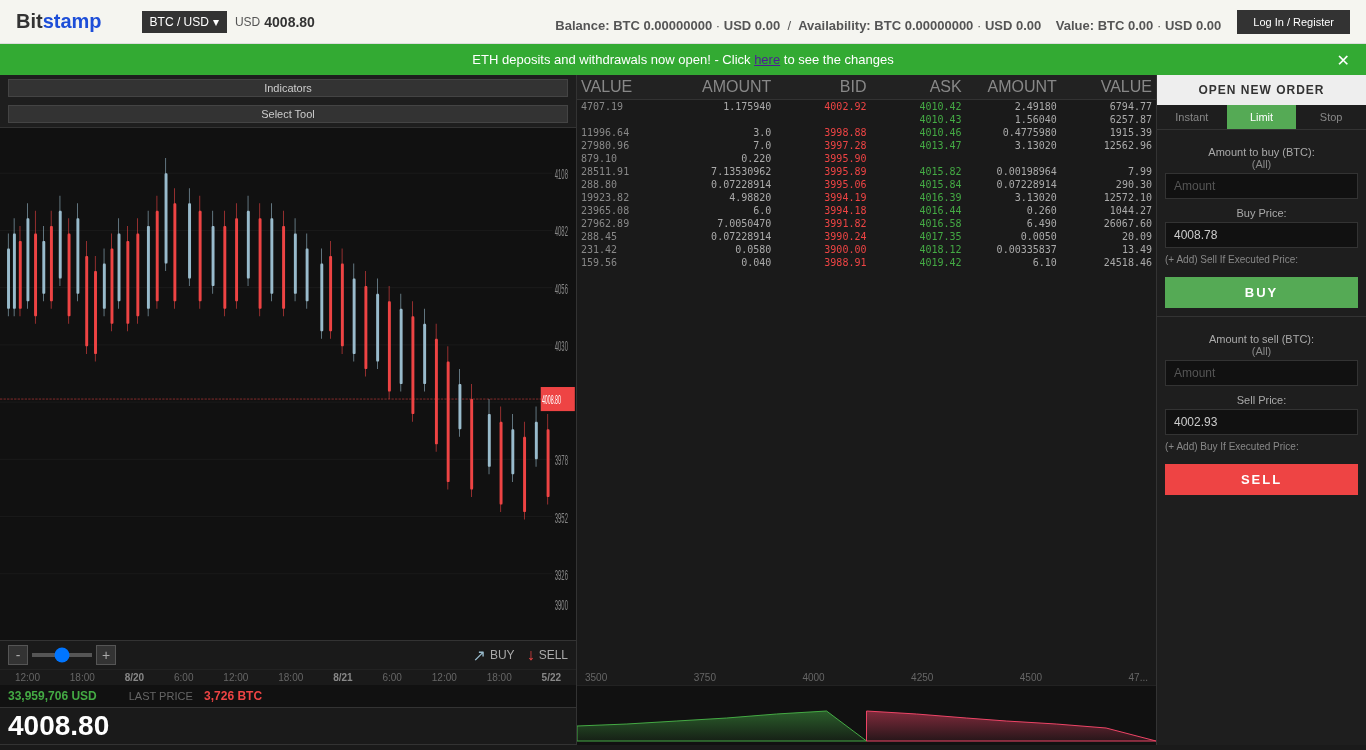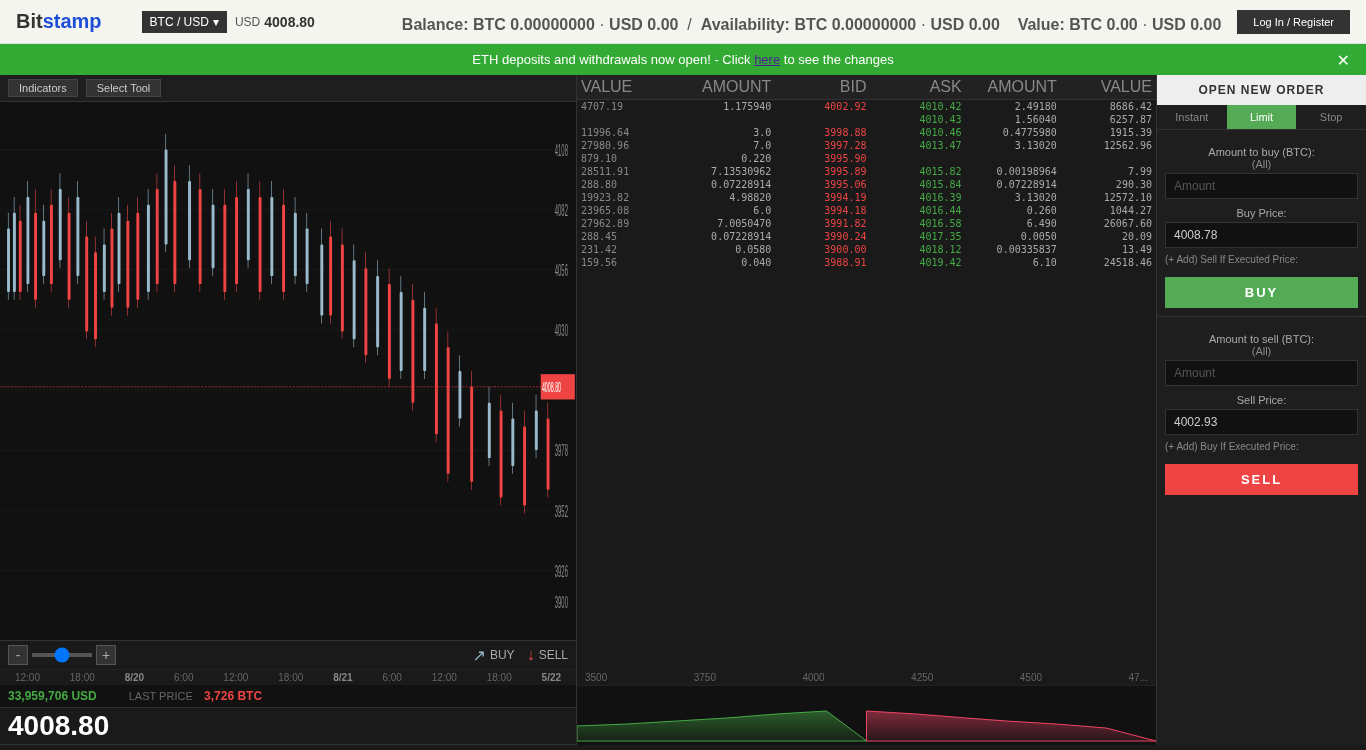--- a/index.html
+++ b/index.html
@@ -4,35 +4,35 @@
   <style>
     * { margin: 0; padding: 0; box-sizing: border-box; }
     body { font-family: Arial, sans-serif; background: #1a1a1a; color: #ccc; font-size: 12px; width: 1366px; height: 750px; overflow: hidden; }
 
     
     #header { background: #f5f5f0; display: flex; align-items: center; padding: 0 16px; height: 44px; border-bottom: 1px solid #ddd; }
     #logo { font-size: 20px; font-weight: bold; color: #333; margin-right: 40px; }
     #logo span { color: #1d4ed8; }
     #pair-selector { background: #333; color: #fff; border: none; padding: 4px 8px; font-size: 12px; cursor: pointer; display: flex; align-items: center; gap: 4px; }
     #price-display { color: #333; font-size: 14px; font-weight: bold; margin-left: 8px; }
-    #balance-info { margin-left: auto; font-size: 16px; color: #555; margin-top: 7px; }
+    #balance-info { margin-left: auto; font-size: 13px; color: #555; margin-top: 7px; }
     #balance-info span { font-weight: bold; }
     #login-btn { background: #333; color: #fff; border: none; padding: 6px 16px; margin-left: 16px; cursor: pointer; }
 
     
     #banner { background: #3a3; color: #fff; text-align: center; padding: 8px; font-size: 13px; position: relative; }
     #banner a { color: #fff; }
     #banner-close { position: absolute; right: 16px; top: 50%; transform: translateY(-50%); cursor: pointer; font-size: 16px; color: #fff; background: none; border: none; }
 
     
     #main { display: flex; height: calc(750px - 80px); }
 
     
     #chart-area { flex: 1; display: flex; flex-direction: column; background: #111; overflow: hidden; }
-    #chart-toolbar { background: #1e1e1e; padding: 4px 8px; display: flex; gap: 8px; border-bottom: 1px solid #333; }
+    #chart-toolbar { background: #1e1e1e; padding: 4px 8px; display: flex; gap: 8px; border-bottom: 1px solid #333; flex-direction: column; }
     #chart-toolbar button { background: #333; color: #ccc; border: 1px solid #444; padding: 2px 10px; cursor: pointer; font-size: 11px; }
     #chart-container { flex: 1; position: relative; background: #111; overflow: hidden; text-decoration: underline; }
 
     
     #chart-svg { width: 100%; height: 100%; }
 
     
     .price-label { fill: #888; font-size: 10px; }
 
     
@@ -327,21 +327,21 @@
       <span>VALUE</span>
     </div>
 
     <div id="order-table">
     <div class="order-row">
           <span>4707.19</span>
           <span>1.175940</span>
           <span class="bid-price">4002.92</span>
           <span class="ask-price">4010.42</span>
           <span>2.49180</span>
-          <span>8686.42</span>
+          <span>6794.77</span>
         </div>
         <div class="order-row">
           <span></span>
           <span></span>
           <span class="bid-price"></span>
           <span class="ask-price">4010.43</span>
           <span>1.56040</span>
           <span>6257.87</span>
         </div>
         <div class="order-row">

